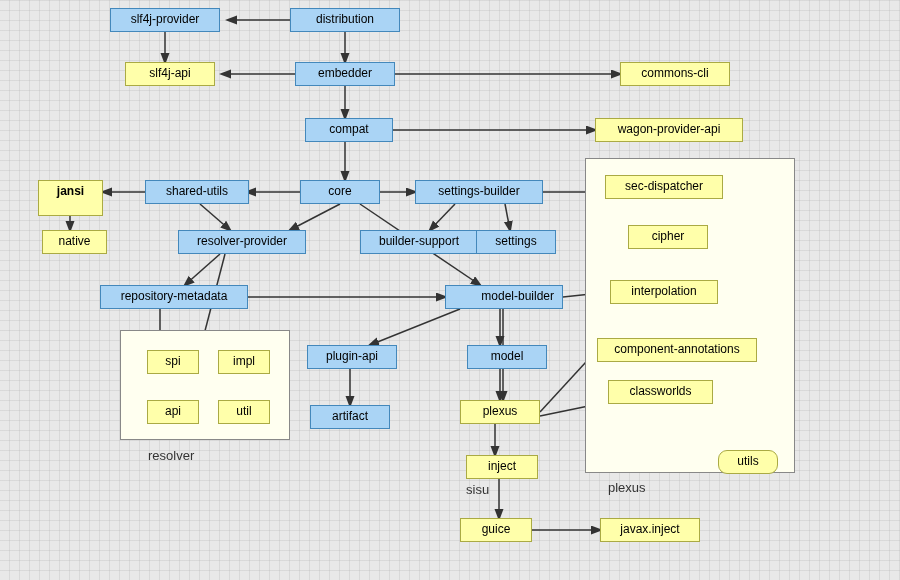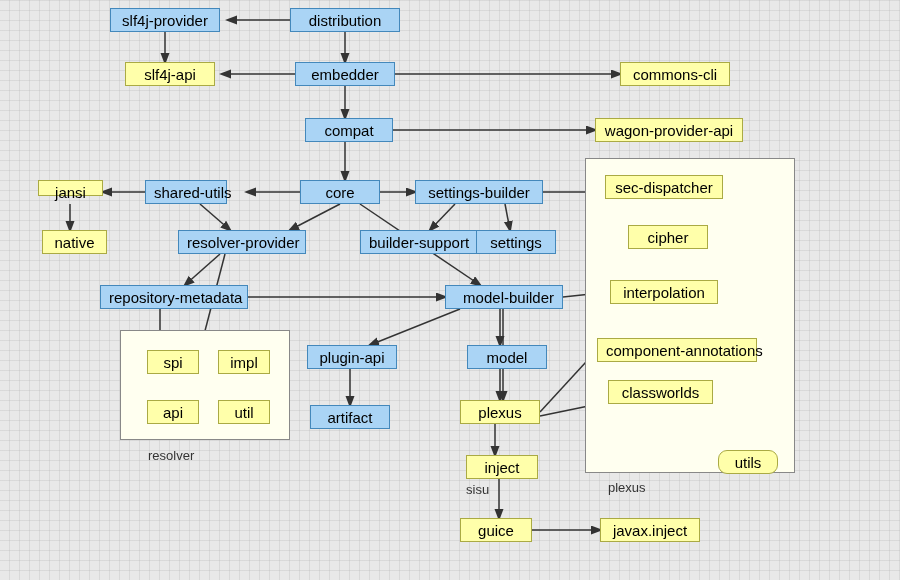--- a/index.html
+++ b/index.html
@@ -14,21 +14,21 @@
       font-family: Arial, sans-serif;
       font-size: 13px;
     }
 
     .node {
       position: absolute;
       border: 1px solid #555;
       padding: 3px 8px;
       text-align: center;
       white-space: nowrap;
-      font-size: 15px;
+      font-size: 12px;
     }
 
     .blue {
       background: #aad4f5;
       border-color: #4488bb;
     }
 
     .yellow {
       background: #ffffaa;
       border-color: #aaaa44;
@@ -143,22 +143,22 @@
 <div class="group-box" style="left:585px; top:158px; width:210px; height:315px;"></div>
 <div class="group-label" style="left:608px; top:480px;">plexus</div>
 
 <div class="node blue" style="left:290px; top:8px; width:110px; height:24px;">distribution</div>
 <div class="node blue" style="left:110px; top:8px; width:110px; height:24px;">slf4j-provider</div>
 <div class="node yellow" style="left:125px; top:62px; width:90px; height:24px;">slf4j-api</div>
 <div class="node blue" style="left:295px; top:62px; width:100px; height:24px;">embedder</div>
 <div class="node yellow" style="left:620px; top:62px; width:110px; height:24px;">commons-cli</div>
 <div class="node blue" style="left:305px; top:118px; width:88px; height:24px;">compat</div>
 <div class="node yellow" style="left:595px; top:118px; width:148px; height:24px;">wagon-provider-api</div>
-<div class="node yellow" style="left:38px; top:180px; width:65px; height:16px;">jansi</div>
-<div class="node blue" style="left:145px; top:180px; width:82px; height:24px;">shared-utils</div>
+<div class="node yellow" style="left:38px; top:180px; width:65px; height:36px;font-weight:bold;">jansi</div>
+<div class="node blue" style="left:145px; top:180px; width:104px; height:24px;">shared-utils</div>
 <div class="node blue" style="left:300px; top:180px; width:80px; height:24px;">core</div>
 <div class="node blue" style="left:415px; top:180px; width:128px; height:24px;">settings-builder</div>
 <div class="node yellow" style="left:605px; top:175px; width:118px; height:24px;">sec-dispatcher</div>
 <div class="node yellow" style="left:42px; top:230px; width:65px; height:24px;">native</div>
 <div class="node blue" style="left:178px; top:230px; width:128px; height:24px;">resolver-provider</div>
 <div class="node blue" style="left:360px; top:230px; width:118px; height:24px;">builder-support</div>
 <div class="node blue" style="left:476px; top:230px; width:80px; height:24px;">settings</div>
 <div class="node yellow" style="left:628px; top:225px; width:80px; height:24px;">cipher</div>
 <div class="node blue" style="left:100px; top:285px; width:148px; height:24px;">repository-metadata</div>
 <div class="node blue" style="left:445px; top:285px; width:118px; height:24px;text-align:right;">model-builder</div>

